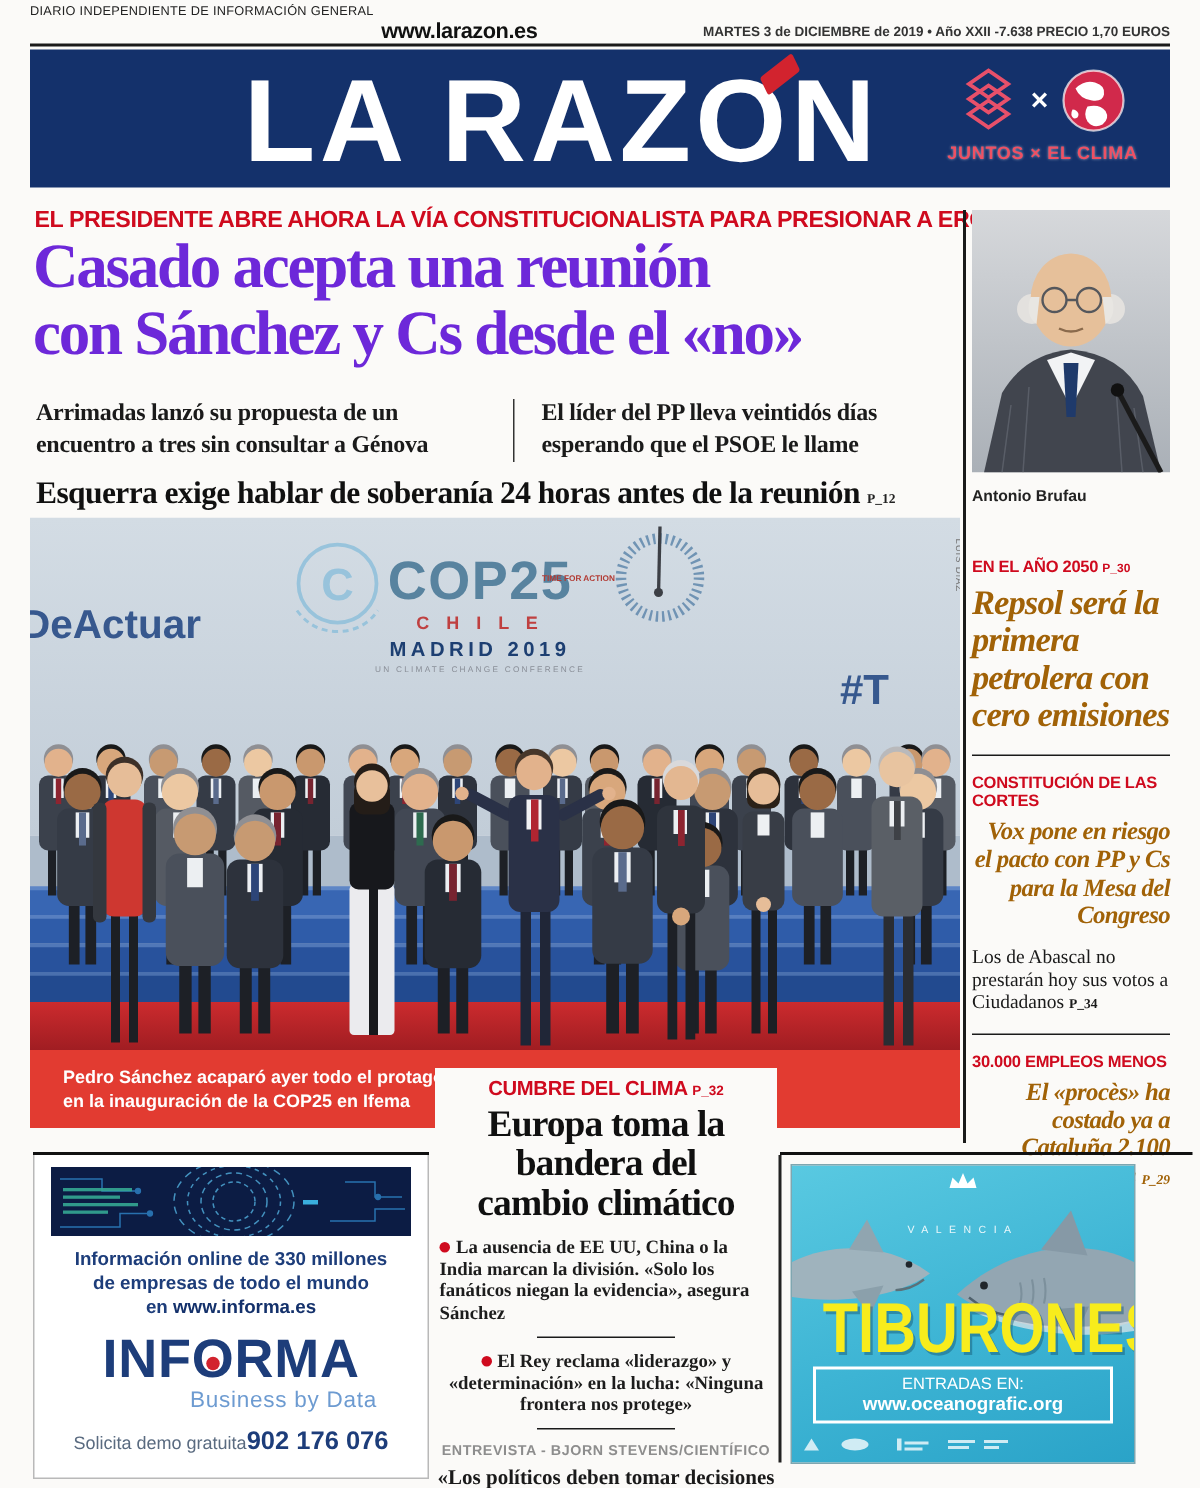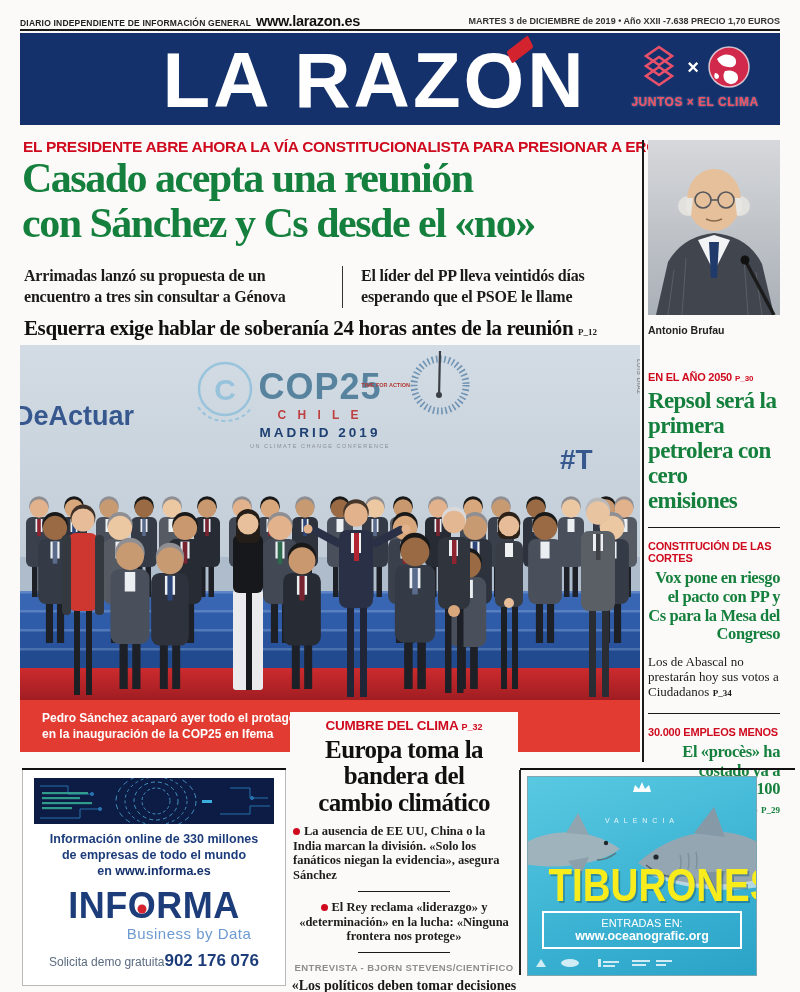--- a/index.html
+++ b/index.html
@@ -2,21 +2,21 @@
 <html><head>
 <meta charset="utf-8">
 <style>
   * { margin:0; padding:0; box-sizing:border-box; }
   body { background:#888; font-family:"Liberation Sans", sans-serif; }
   #page { position:relative; width:800px; height:992px; background:#fbfaf8; overflow:hidden; margin:0 auto; }
 
   
   .topbar { position:absolute; left:20px; top:10px; width:760px; height:21px;
             border-bottom:2px solid #1a1a1a; display:flex; align-items:flex-end; }
-  .topbar .tagline { font-size:8.5px; font-weight:bold; color:#222; letter-spacing:.2px; padding-bottom:1px;}
+  .topbar .tagline { font-size:8.5px; font-weight:normal; color:#222; letter-spacing:.2px; padding-bottom:17px;}
   .topbar .site { font-size:14.5px; font-weight:bold; color:#111; margin-left:5px; letter-spacing:-.3px;}
   .topbar .dateinfo { position:absolute; right:0; bottom:3px; font-size:9px; font-weight:bold; color:#333; }
 
   
   .masthead { position:absolute; left:20px; top:33px; width:760px; height:92px; background:#14316b; }
   .mast-title { position:absolute; left:50%; top:8px; transform:translateX(-56%);
                 color:#fff; font-weight:bold; font-size:78px; letter-spacing:3px; line-height:1;
                 font-family:"Liberation Sans", sans-serif; white-space:nowrap; }
   .mast-title .oh { position:relative; display:inline-block; }
   .mast-title .oh::after { content:""; position:absolute; top:2px; right:-6px; width:27px; height:13px;
@@ -25,21 +25,21 @@
   .campaign .icons { display:flex; align-items:center; justify-content:center; gap:8px; height:52px; }
   .campaign .xsep { color:#fff; font-size:20px; font-weight:bold; }
   .campaign .label { margin-top:2px; font-size:12px; font-weight:bold; color:#ef5063;
                      letter-spacing:.5px; text-shadow:0 0 2px rgba(255,255,255,.55); white-space:nowrap;}
 
   
   .kicker-line { position:absolute; left:23px; top:138px; width:618px; font-size:15.5px; font-weight:bold;
                  color:#cf0a1e; letter-spacing:-.3px; white-space:nowrap; }
   .pref { font-size:9px; font-weight:bold; letter-spacing:0; }
   .headline { position:absolute; left:22px; top:156px; width:620px; font-family:"Liberation Serif", serif;
-              font-weight:bold; font-size:42px; line-height:1.06; color:#15803d; letter-spacing:-1.5px; }
+              font-weight:bold; font-size:42px; line-height:1.06; color:#6d28d9; letter-spacing:-1.5px; }
   .deck { position:absolute; left:24px; top:266px; width:612px; display:flex; }
   .deck > div { font-family:"Liberation Serif", serif; font-weight:bold; font-size:16px; line-height:1.3;
                 color:#1a1a1a; letter-spacing:-.2px;}
   .deck .dl { width:300px; }
   .deck .dr { width:292px; margin-left:18px; padding-left:18px; border-left:1.5px solid #333; }
   .second-head { position:absolute; left:24px; top:316px; width:616px; font-family:"Liberation Serif", serif;
                  font-weight:bold; font-size:21px; color:#101010; letter-spacing:-.4px; white-space:nowrap;}
   .second-head .pref { color:#222; }
 
   
@@ -47,21 +47,21 @@
   .photo svg.scene { display:block; }
   .photo-caption { width:620px; height:52px; background:#e23b31; color:#fff; font-size:12px; font-weight:bold;
                    line-height:16px; padding:10px 0 0 22px; }
 
   
   .vrule-main { position:absolute; left:642px; top:140px; width:1.5px; height:622px; background:#1a1a1a; }
   .rightcol { position:absolute; left:648px; top:140px; width:132px; }
   .portrait-cap { margin-top:5px; font-size:10.5px; font-weight:bold; color:#222; }
   .rc-kicker { margin-top:35px; font-size:11px; font-weight:bold; color:#cf0a1e; letter-spacing:-.2px; }
   .rc-kicker .pref{ font-size:8px; }
-  .rc-head { margin-top:4px; font-family:"Liberation Serif", serif; font-weight:bold; color:#15803d; }
+  .rc-head { margin-top:4px; font-family:"Liberation Serif", serif; font-weight:bold; color:#a16207;font-style:italic; }
   .rc-head.h1 { font-size:23px; line-height:1.09; letter-spacing:-.6px; }
   .rc-head.h2 { font-size:16.5px; line-height:1.13; letter-spacing:-.4px;text-align:right; }
   .rc-sub { margin-top:10px; font-family:"Liberation Serif", serif; font-size:13px; line-height:1.16; color:#1a1a1a; }
   .rc-hr { margin-top:14px; border-top:1.5px solid #1a1a1a; }
   .rc-kicker + .rc-head { margin-top:5px; }
   .rc2 { margin-top:12px; }
 
   
   .rule-bl { position:absolute; left:22px; top:768px; width:264px; height:2px; background:#111; }
   .rule-br { position:absolute; left:520px; top:768px; width:275px; height:2px; background:#111; }

